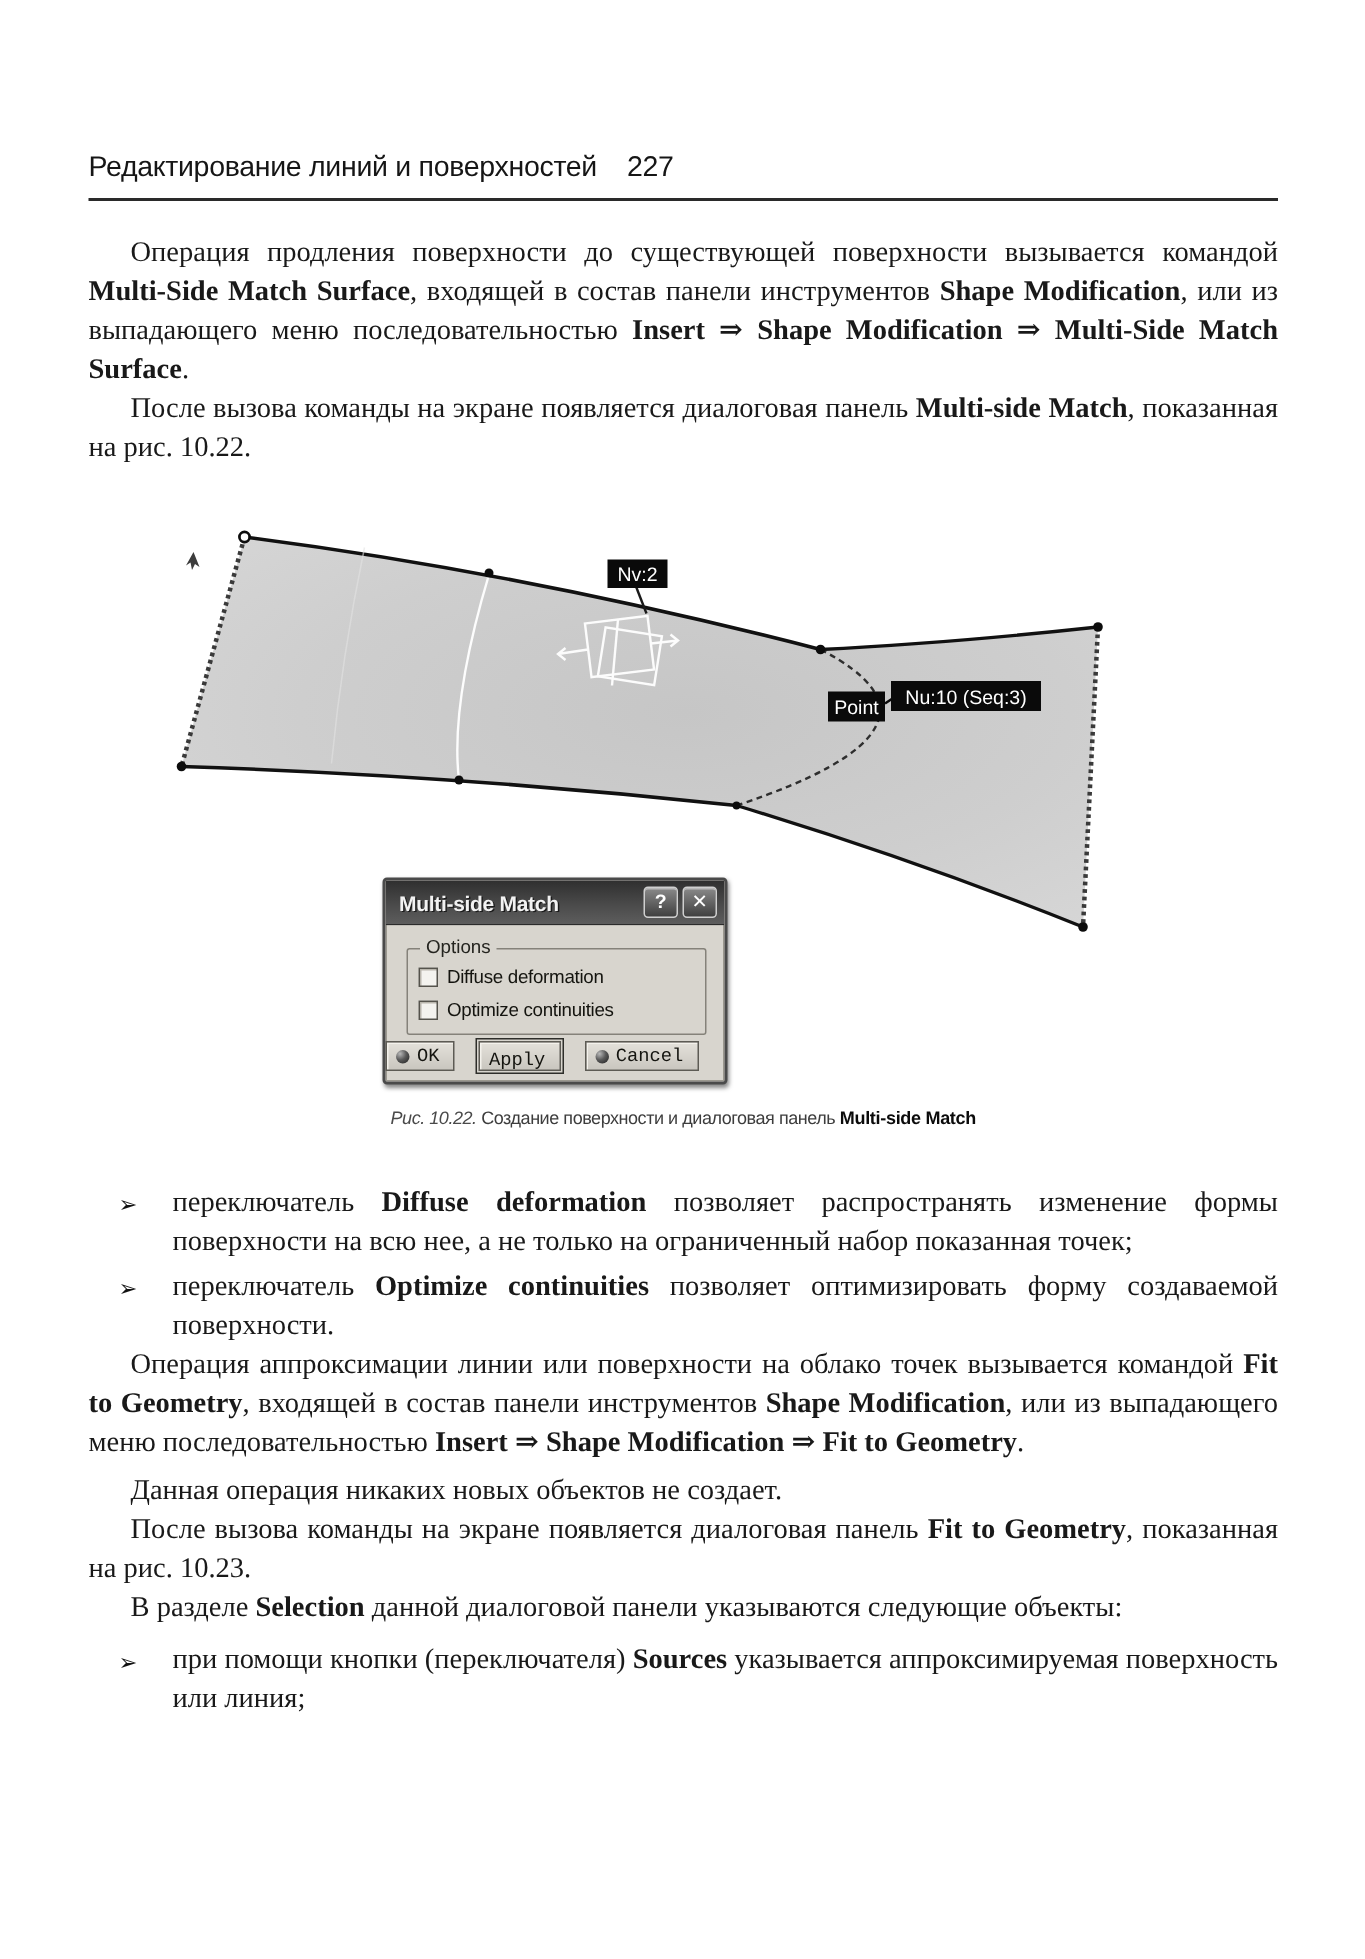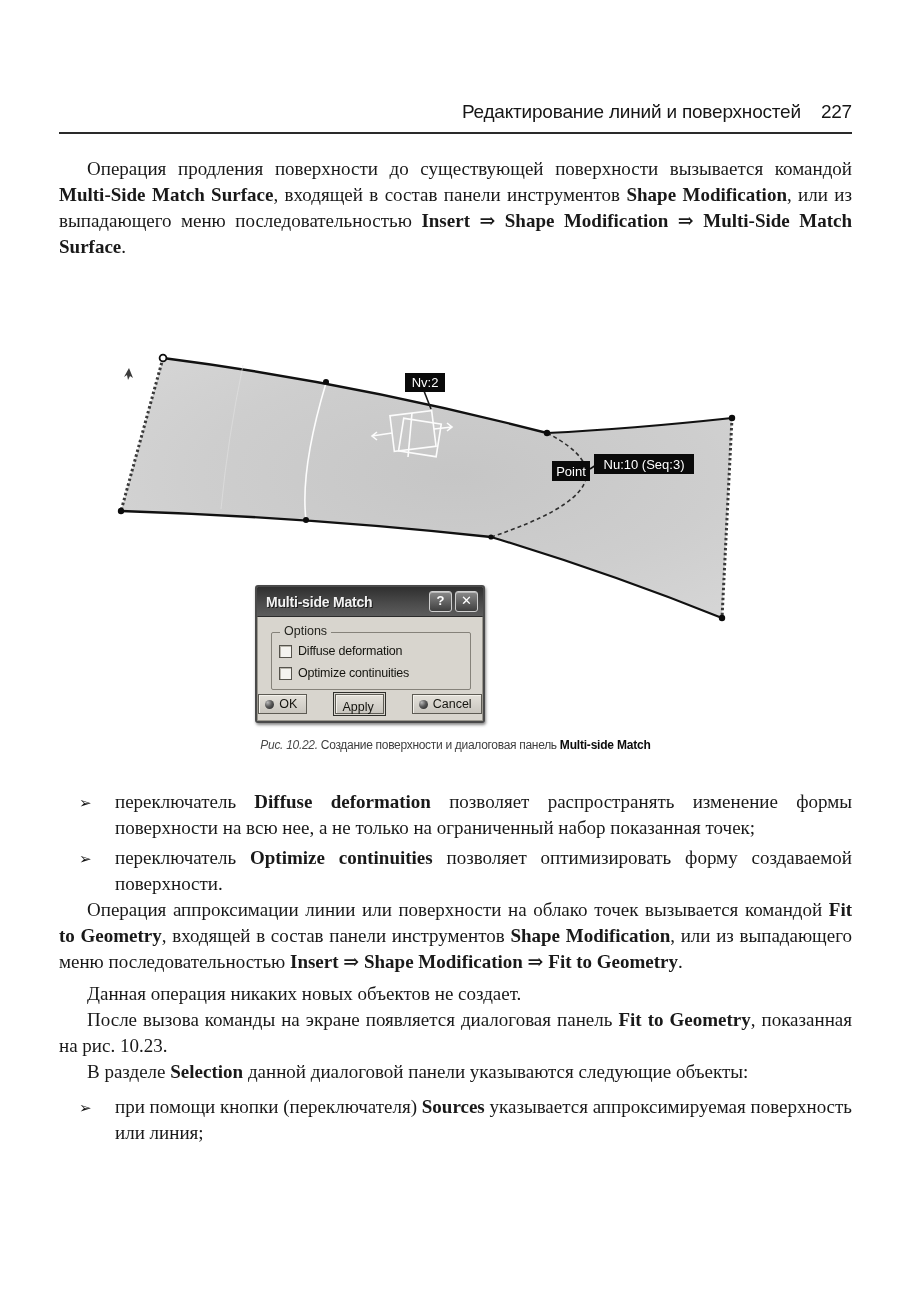--- a/index.html
+++ b/index.html
@@ -4,21 +4,21 @@
 <style>
   html,body { margin:0; padding:0; background:#ffffff; }
   .page {
     position:relative; width:910px; height:1306px; background:#fff;
     font-family:"Liberation Serif","DejaVu Serif",serif; color:#191919;
     overflow:hidden;
   }
   
   .runhead {
     position:absolute; left:59px; top:101px; width:793px;
-    display:flex; justify-content:flex-end; align-items:baseline; gap:20px;
+    display:flex; justify-content:flex-start; align-items:baseline; gap:20px;
     font-family:"Liberation Sans","DejaVu Sans",sans-serif;
     font-size:19px; letter-spacing:-0.2px; color:#161616;
   }
   .runhead .rule {
     position:absolute; left:0; top:31px; width:793px; height:2px; background:#2a2a2a;
   }
   
   .tcol { position:absolute; left:59px; width:793px; font-size:19px; line-height:26px; }
   .tcol p { margin:0; text-align:justify; text-indent:28px; }
   .tcol p b, .bullet b { font-weight:bold; }
@@ -67,21 +67,21 @@
     position:absolute; left:8px; top:-9px; padding:0 4px; background:#d8d5ce;
     font-size:12.5px; color:#24241f;
   }
   .cbrow { position:absolute; left:7px; display:flex; align-items:center; gap:6px; }
   .cbrow.r1 { top:11px; } .cbrow.r2 { top:33px; }
   .cb {
     width:13px; height:13px; background:#f4f3ef; border:1px solid #55534c;
     box-shadow:inset 1px 1px 0 #b9b6ad; box-sizing:border-box;
   }
   .cblab { font-size:12.5px; color:#14140f; letter-spacing:-0.2px; }
-  .btnrow { position:absolute; left:0; bottom:7px; width:100%; display:flex; justify-content:center; gap:28px; }
+  .btnrow { position:absolute; left:0; bottom:7px; width:100%; display:flex; gap:16px;font-family:Liberation Mono, monospace; }
   .xbtn {
     height:20px; padding:0 9px 0 6px; display:flex; align-items:center; gap:5px;
     background:linear-gradient(180deg,#e4e1da,#c9c6bf);
     border:1px solid #5d5b54; box-shadow:inset 1px 1px 0 #f4f2ec; box-sizing:border-box;
     font-size:12.5px; color:#14140f;
   }
   .xbtn.default { outline:1px solid #2e2e2a; outline-offset:1px;flex-direction:column; }
   .orb {
     width:9px; height:9px; border-radius:50%;
     background:radial-gradient(circle at 30% 28%, #b8b8b8 0%, #5a5a5a 45%, #1d1d1d 100%);
@@ -93,20 +93,21 @@
 <div class="page">
 
   <div class="runhead">
     <span>Редактирование линий и поверхностей</span>
     <span>227</span>
     <span class="rule"></span>
   </div>
 
   <div class="tcol blk1" style="position:absolute;">
     <p><span>Операция продления поверхности до существующей поверхности вызывается командой </span><b>Multi-Side Match Surface</b><span>, входящей в состав панели инструментов </span><b>Shape Modification</b><span>, или из выпадающего меню последовательностью </span><b>Insert ⇒ Shape Modification ⇒ Multi-Side Match Surface</b><span>.</span></p>
+    <p><span>После вызова команды на экране появляется диалоговая панель </span><b>Multi-side Match</b><span>, показанная на рис. 10.22.</span></p>
   </div>
 
   <div class="figure">
     <svg width="910" height="400" viewBox="0 0 910 400">
       <defs>
         <radialGradient id="surf" cx="55%" cy="45%" r="70%">
           <stop offset="0%" stop-color="#c6c6c6"></stop>
           <stop offset="60%" stop-color="#cecece"></stop>
           <stop offset="100%" stop-color="#d6d6d6"></stop>
         </radialGradient>

